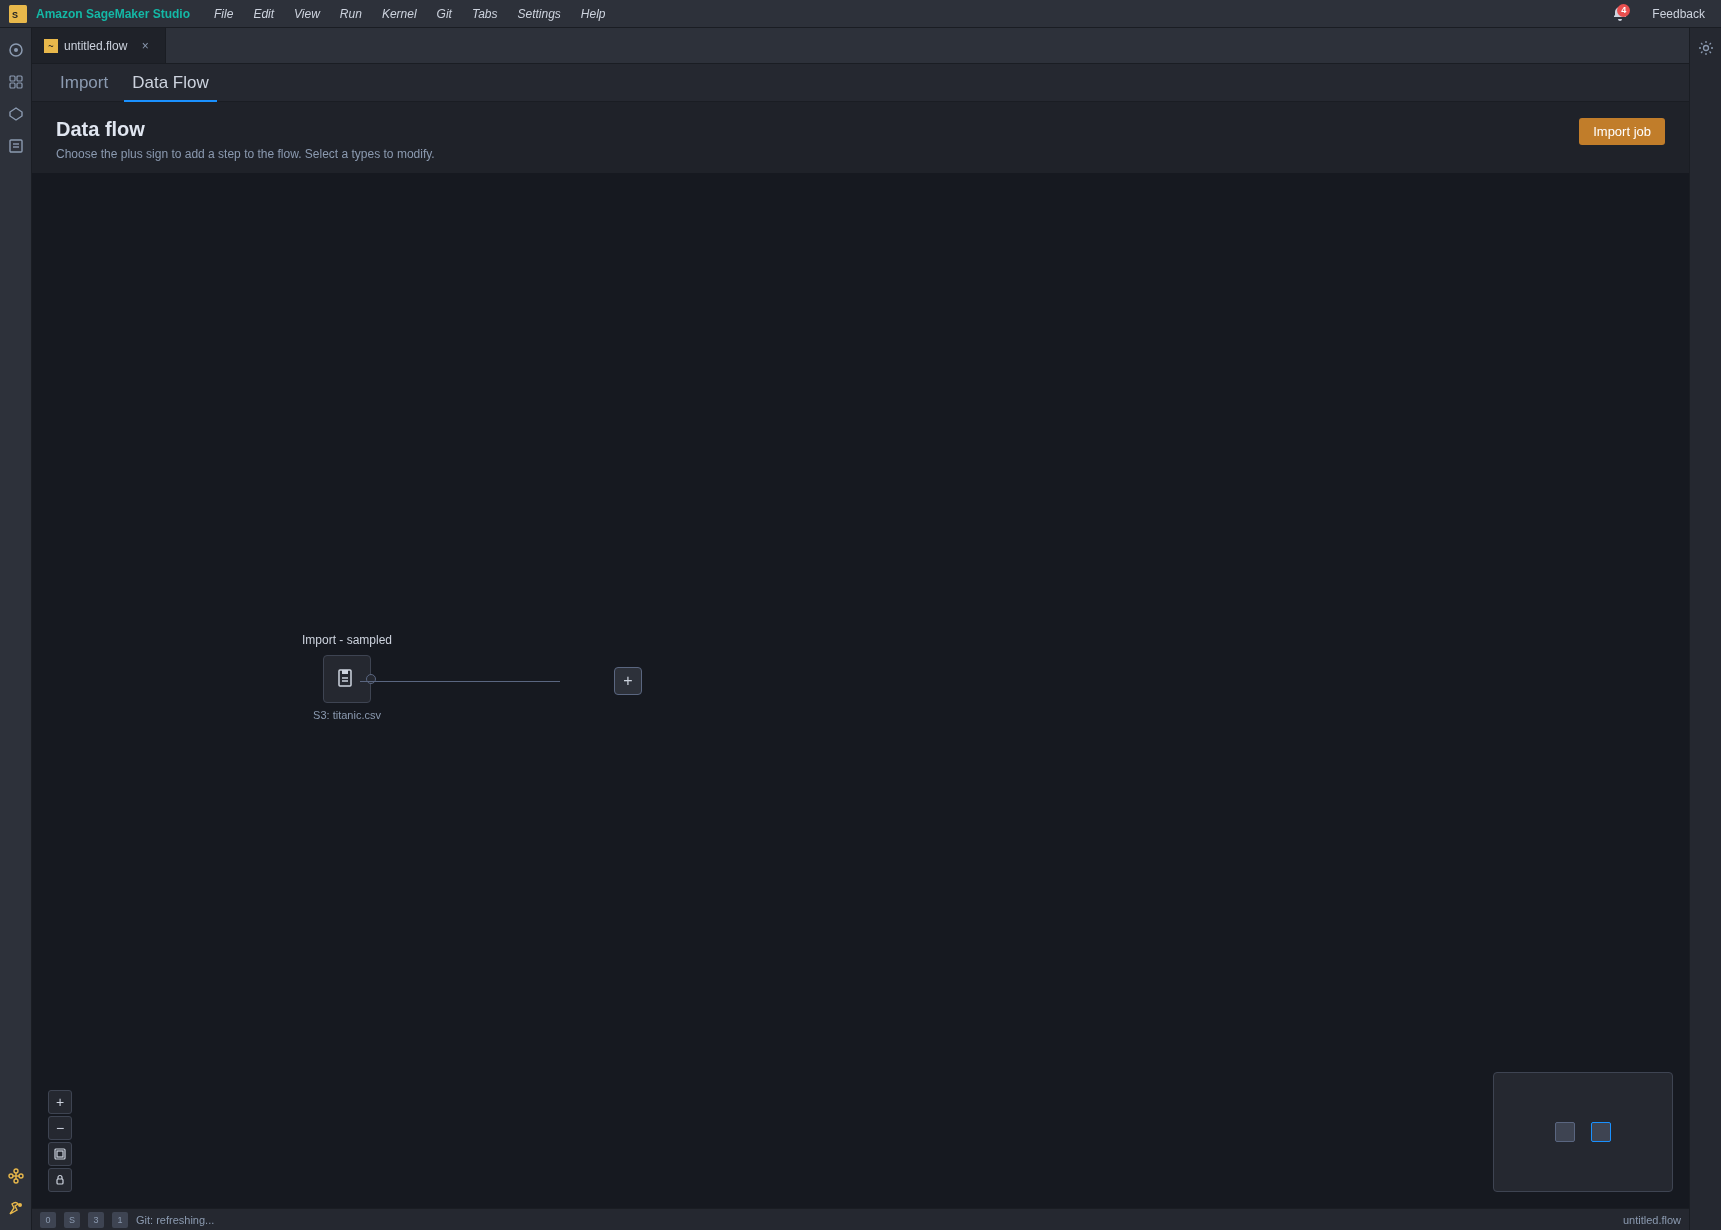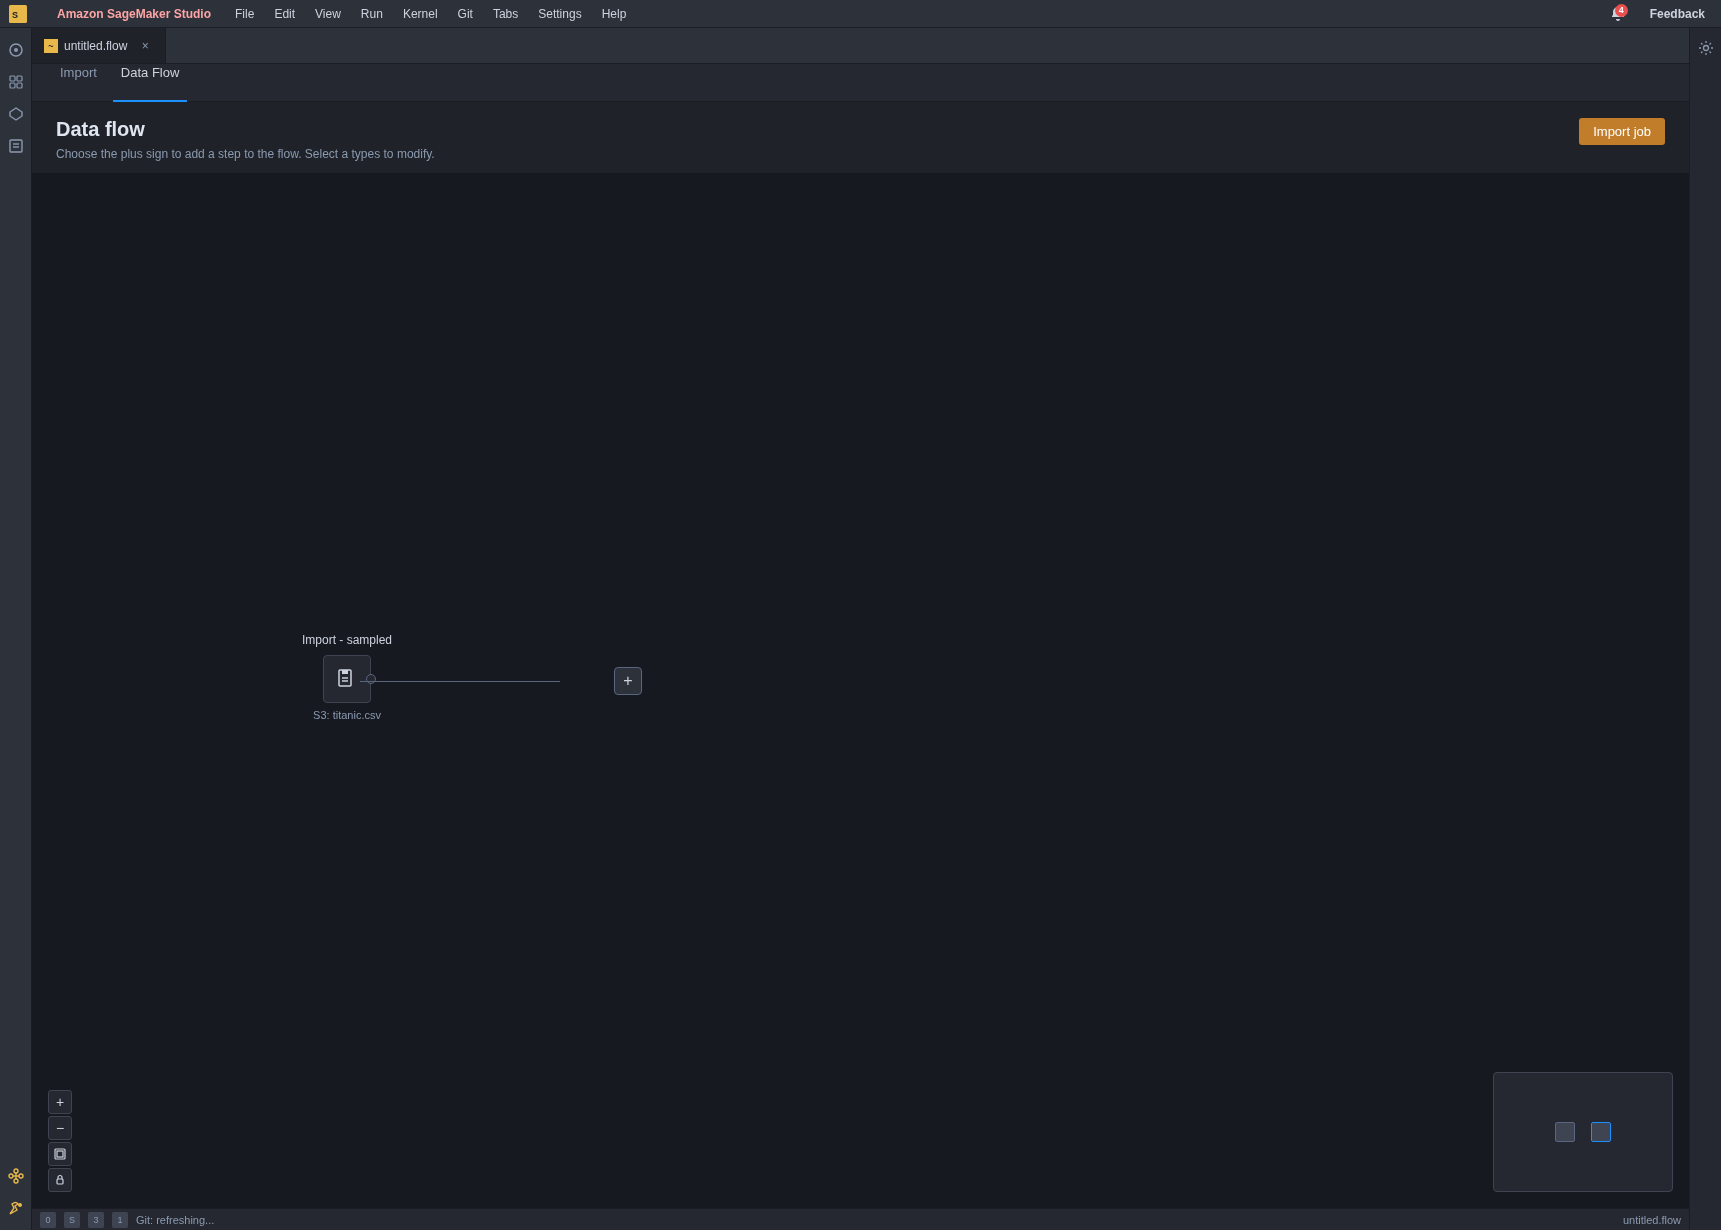--- a/index.html
+++ b/index.html
@@ -32,32 +32,32 @@
       margin-right: 4px;
       display: flex;
       align-items: center;
       justify-content: center;
     }
     #menu-bar .app-logo svg {
       width: 18px;
       height: 18px;
     }
     #menu-bar .app-title {
-      color: #fca5a5;
+      color: #14b8a6;
       font-weight: 600;
       font-size: 12px;
       margin-right: 12px;
-      margin-left: 21px;
     }
     .menu-item {
       color: #cdd3de;
       font-size: 12px;
       padding: 2px 8px;
       cursor: pointer;
       border-radius: 3px;
+      font-style: italic;
     }
     .menu-spacer { flex: 1; }
     .notification-bell {
       width: 24px;
       height: 24px;
       display: flex;
       align-items: center;
       justify-content: center;
       position: relative;
       cursor: pointer;
@@ -76,21 +76,20 @@
       display: flex;
       align-items: center;
       justify-content: center;
       font-weight: bold;
     }
     .feedback-btn {
       color: #cdd3de;
       font-size: 12px;
       cursor: pointer;
       padding: 2px 8px;
-      font-weight: bold;
     }
 
     
     #main-layout {
       display: flex;
       flex: 1;
       overflow: hidden;
     }
 
     
@@ -179,23 +178,23 @@
       height: 38px;
       display: flex;
       align-items: stretch;
       padding: 0 20px;
       gap: 8px;
       border-bottom: 1px solid #1a1d23;
       flex-shrink: 0;
     }
     .sub-tab {
       display: flex;
-      align-items: flex-start;
+      align-items: center;
       padding: 0 8px;
-      font-size: 13px;
+      font-size: 17px;
       color: #8b9ab0;
       cursor: pointer;
       border-bottom: 2px solid transparent;
       position: relative;
       top: 1px;
     }
     .sub-tab.active {
       color: #cdd3de;
       border-bottom: 2px solid #1a91ff;
     }

